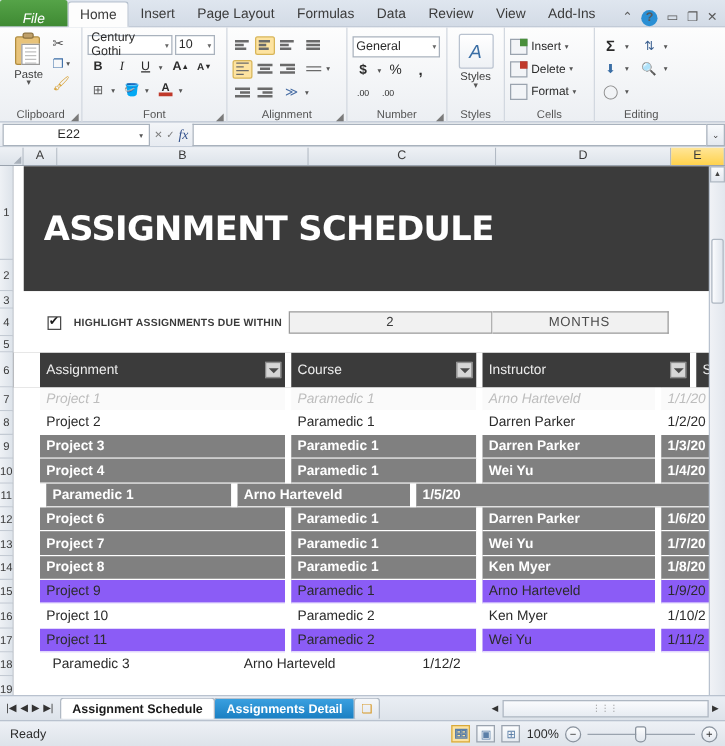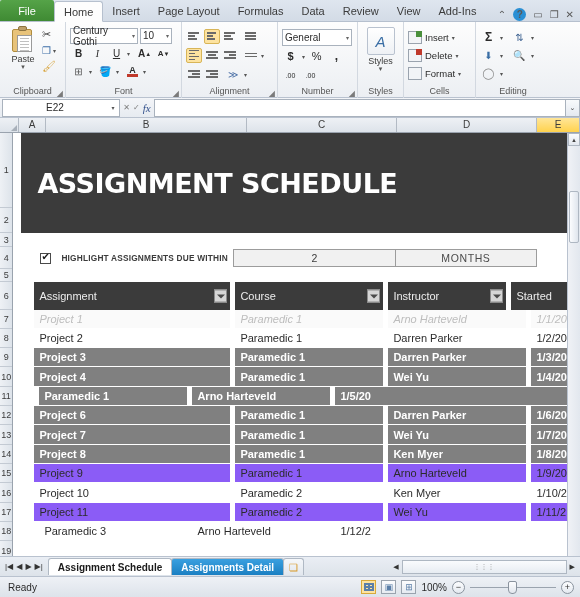--- a/index.html
+++ b/index.html
@@ -10,22 +10,22 @@
     overflow: hidden;
     -webkit-font-smoothing: antialiased;
   }
   .app { width:580px; height:597px; position:relative; display:flex; flex-direction:column;
          background: linear-gradient(#eef2f7,#e3e9f1); }
 
   
   .tabstrip { height:22px; display:flex; align-items:flex-end; position:relative;
               background: linear-gradient(#dfe6ef,#d3dbe6); border-bottom:1px solid #b6c0ce; }
   .file-tab { width:54px; height:21px; background:linear-gradient(#55a348,#3f8a33);
-              color:#fff; font-size:11px; display:flex; align-items:center; justify-content:center;
-              border-top-left-radius:2px; border-top-right-radius:2px; }
+              color:#fff; font-size:11px; display:flex; align-items:flex-end; justify-content:center;
+              border-top-left-radius:2px; border-top-right-radius:2px;font-style:italic; }
   .rtab { height:21px; padding:0 9px; font-size:11px; color:#3b3b3b; display:flex;
           align-items:center; }
   .rtab.active { background:#fdfdfd; border:1px solid #b6c0ce; border-bottom:1px solid #fdfdfd;
                  border-top-left-radius:3px; border-top-right-radius:3px; position:relative; top:1px; }
   .winbtns { margin-left:auto; display:flex; align-items:center; gap:7px; padding-right:6px; }
   .winbtns span { font-size:10px; color:#5a5a5a; line-height:1; }
   .helpbtn { width:13px; height:13px; border-radius:50%; background:#2a8fd4; color:#fff;
              font-size:9px; display:flex; align-items:center; justify-content:center;
              font-weight:bold; }
 
@@ -589,21 +589,21 @@
               </span>
           </div>
           <div class="sc" style="width:1px;background:#fff;"></div>
           <div class="sc" style="width:148px;">
             <span>Course</span>
             <span class="filt">
                 <i></i>
               </span>
           </div>
           <div class="sc" style="width:1px;background:#fff;"></div>
-          <div class="sc" style="width:118px;">
+          <div class="sc" style="width:166px;">
             <span>Instructor</span>
             <span class="filt">
                 <i></i>
               </span>
           </div>
           <div class="sc" style="width:1px;background:#fff;"></div>
           <div class="sc" style="flex:1;margin-right:13px;">
             <span>Started</span>
           </div>
         </div>

